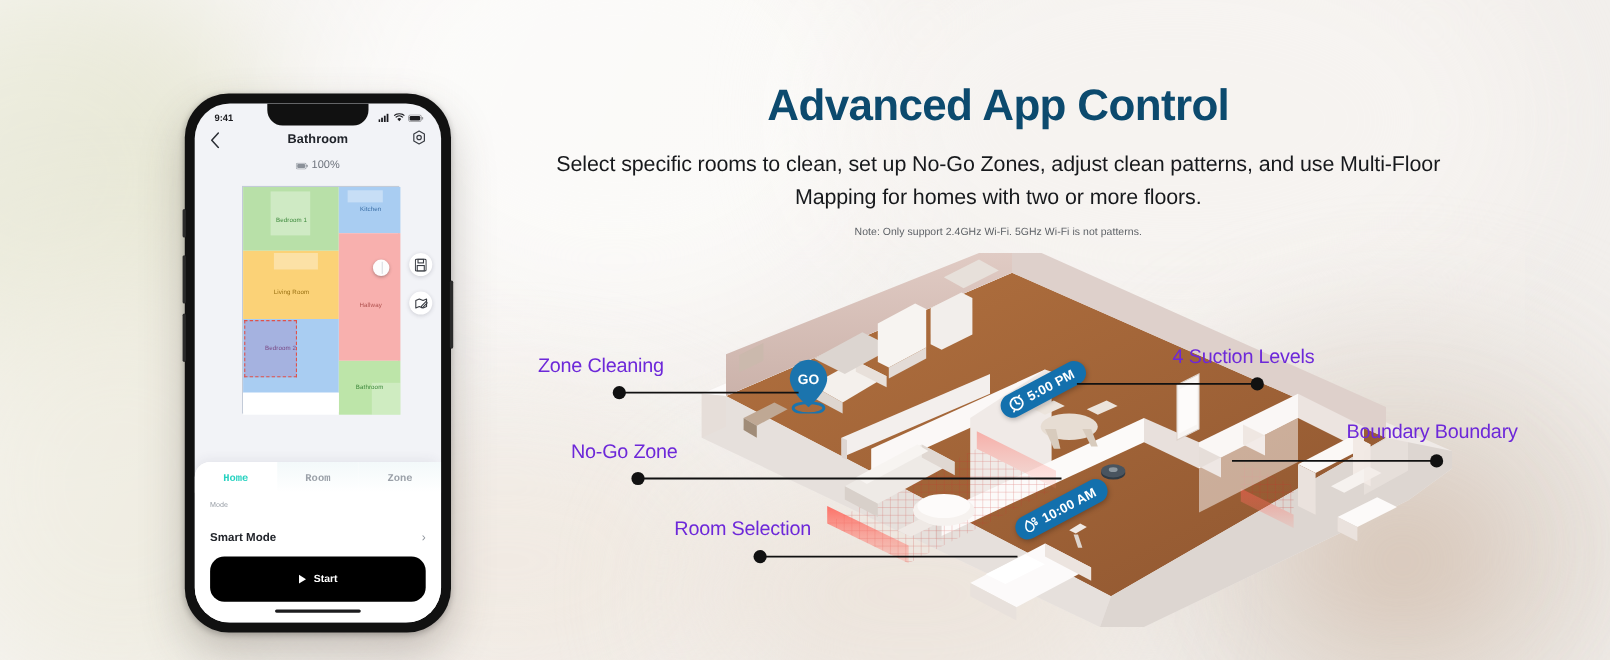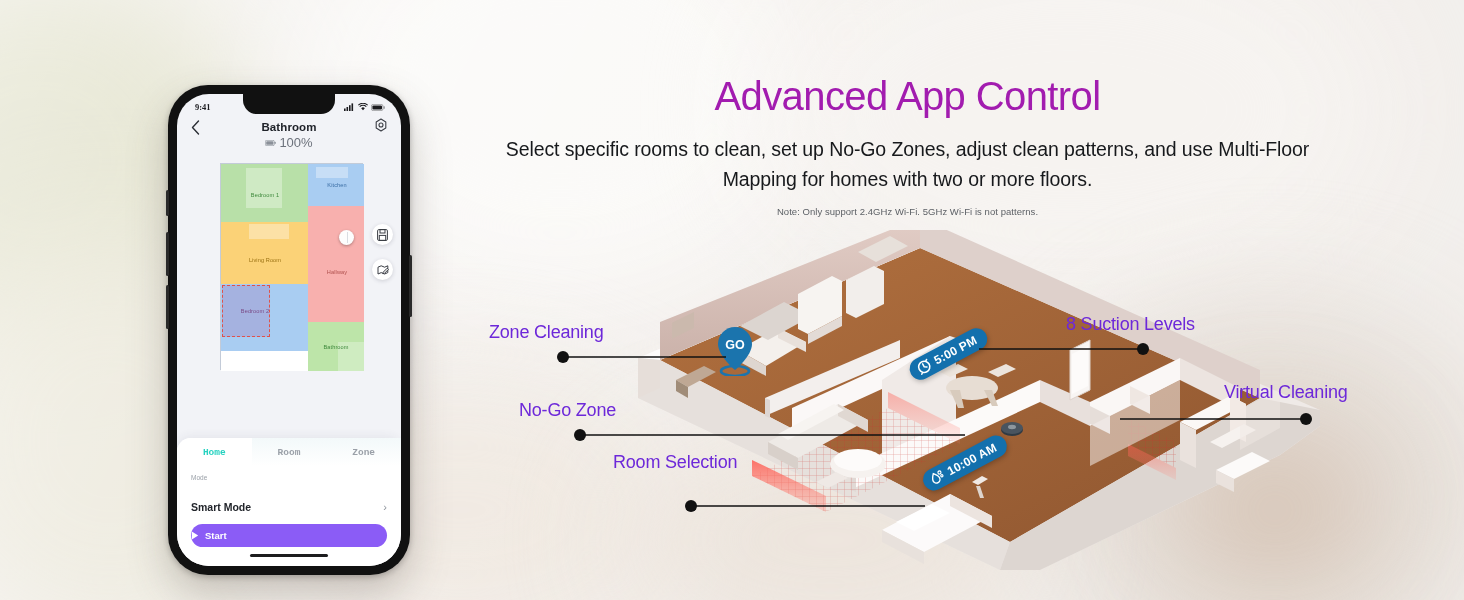--- a/index.html
+++ b/index.html
@@ -37,26 +37,26 @@
   #phone .bs4 { right:-2px; left:auto; top:170px; height:62px; background:#2a2a2a; }
 
   .screen {
     width:100%; height:100%; background:#f2f3f7; border-radius:32px;
     overflow:hidden; position:relative; display:flex; flex-direction:column;
   }
   .notch { position:absolute; left:50%; transform:translateX(-50%); top:0;
            width:92px; height:20px; background:#111; border-radius:0 0 14px 14px; z-index:9;}
 
   .statusbar { display:flex; justify-content:space-between; align-items:center;
-               padding:8px 16px 0 18px; font-size:8.5px; font-weight:bold; color:#1b1b1f;font-family:Liberation Serif, serif; }
+               padding:8px 16px 0 18px; font-size:8.5px; font-weight:bold; color:#1b1b1f; }
   .sb-right { display:flex; align-items:center; gap:3px; }
 
   .navbar { position:relative; text-align:center; padding:9px 0 6px; }
   .navbar .title { font-size:11.5px; font-weight:bold; color:#20232a; letter-spacing:.1px; }
-  .navbar .batt { margin-top:2px; font-size:13px; color:#6d727c; display:flex;
+  .navbar .batt { margin-top:12px; font-size:10px; color:#6d727c; display:flex;
                   align-items:center; justify-content:center; gap:3px; }
   .nav-back { position:absolute; left:14px; top:8px; font-size:14px; color:#2b2e35; line-height:1; }
   .nav-gear { position:absolute; right:12px; top:6px; }
 
   
   .maparea { flex:1; position:relative; }
   .map { position:absolute; left:43px; top:7px; width:143px; height:207px;
          border:1px solid #c3cbd8; background:#fff; }
   .rm { position:absolute; }
   .rmlabel { position:absolute; font-size:5.6px; white-space:nowrap;
@@ -77,30 +77,30 @@
   .tabs { display:flex; }
   .tab { flex:1; text-align:center; font-size:9.5px; padding:9px 0 8px;
          color:#9aa0a8; font-weight:bold; position:relative; }
   .tab.active { color:#27d2c0; background:#fff; border-radius:14px 14px 0 0;font-family:Liberation Mono, monospace; }
   .tab.inactive-bg { background:linear-gradient(#f3f9fa,#ffffff);font-family:Liberation Mono, monospace; }
   .sheet-body { padding:8px 14px 0; }
   .mode-lbl { font-size:6.5px; color:#9aa0a8; }
   .mode-row { display:flex; justify-content:space-between; align-items:center; margin-top:20px; }
   .mode-val { font-size:10.5px; font-weight:bold; color:#22252b; }
   .chev { font-size:11px; color:#8d939b; }
-  .startbtn { margin:11px 14px 0; height:23px; border-radius:13px; background:#8b5cf6;
-              display:flex; align-items:center; justify-content:flex-start; gap:6px;
+  .startbtn { margin:11px 14px 0; height:41px; border-radius:13px; background:#000000;
+              display:flex; align-items:center; justify-content:center; gap:6px;
               color:#fff; font-size:9.5px; font-weight:bold; border:none; width:calc(100% - 28px);
               font-family:"Liberation Sans", sans-serif; }
   .homebar { width:78px; height:3px; border-radius:2px; background:#1c1c1e;
              margin:7px auto 5px; }
 
   
   #headline { position:absolute; left:500px; top:74px; width:815px; text-align:center; }
-  #headline h1 { font-size:40px; font-weight:normal; color:#a21caf; letter-spacing:-.6px; }
+  #headline h1 { font-size:40px; font-weight:bold; color:#0c4a6e; letter-spacing:-.6px; }
   #headline .sub { margin-top:16px; font-size:19.5px; color:#17191c; line-height:1.52; letter-spacing:-.1px; }
   #headline .note { margin-top:12px; font-size:9.5px; color:#5d6166; letter-spacing:.05px; }
 
   
   #scene { position:absolute; left:620px; top:230px; width:720px; height:360px; }
   #scene svg { position:absolute; left:0; top:0; }
 
   
   .callout { position:absolute; font-size:18px; color:#6d28d9; white-space:nowrap; letter-spacing:-.2px; }
   #lines { position:absolute; left:0; top:0; width:1464px; height:600px; pointer-events:none; }
@@ -414,15 +414,15 @@
 
   <line x1="979" y1="349" x2="1140" y2="349" stroke="#111" stroke-width="1.6"></line>
   <circle cx="1143" cy="349" r="6" fill="#111"></circle>
 
   <line x1="1120" y1="419" x2="1303" y2="419" stroke="#111" stroke-width="1.6"></line>
   <circle cx="1306" cy="419" r="6" fill="#111"></circle>
 </svg>
 
 <div class="callout" style="left:489px; top:322px;">Zone Cleaning</div>
 <div class="callout" style="left:519px; top:400px;">No-Go Zone</div>
-<div class="callout" style="left:613px; top:452px;">Room Selection</div>
-<div class="callout" style="left:1066px; top:314px;">8 Suction Levels</div>
-<div class="callout" style="left:1224px; top:382px;">Virtual Cleaning</div>
+<div class="callout" style="left:613px; top:470px;">Room Selection</div>
+<div class="callout" style="left:1066px; top:314px;">4 Suction Levels</div>
+<div class="callout" style="left:1224px; top:382px;">Boundary Boundary</div>
 
 </body></html>

